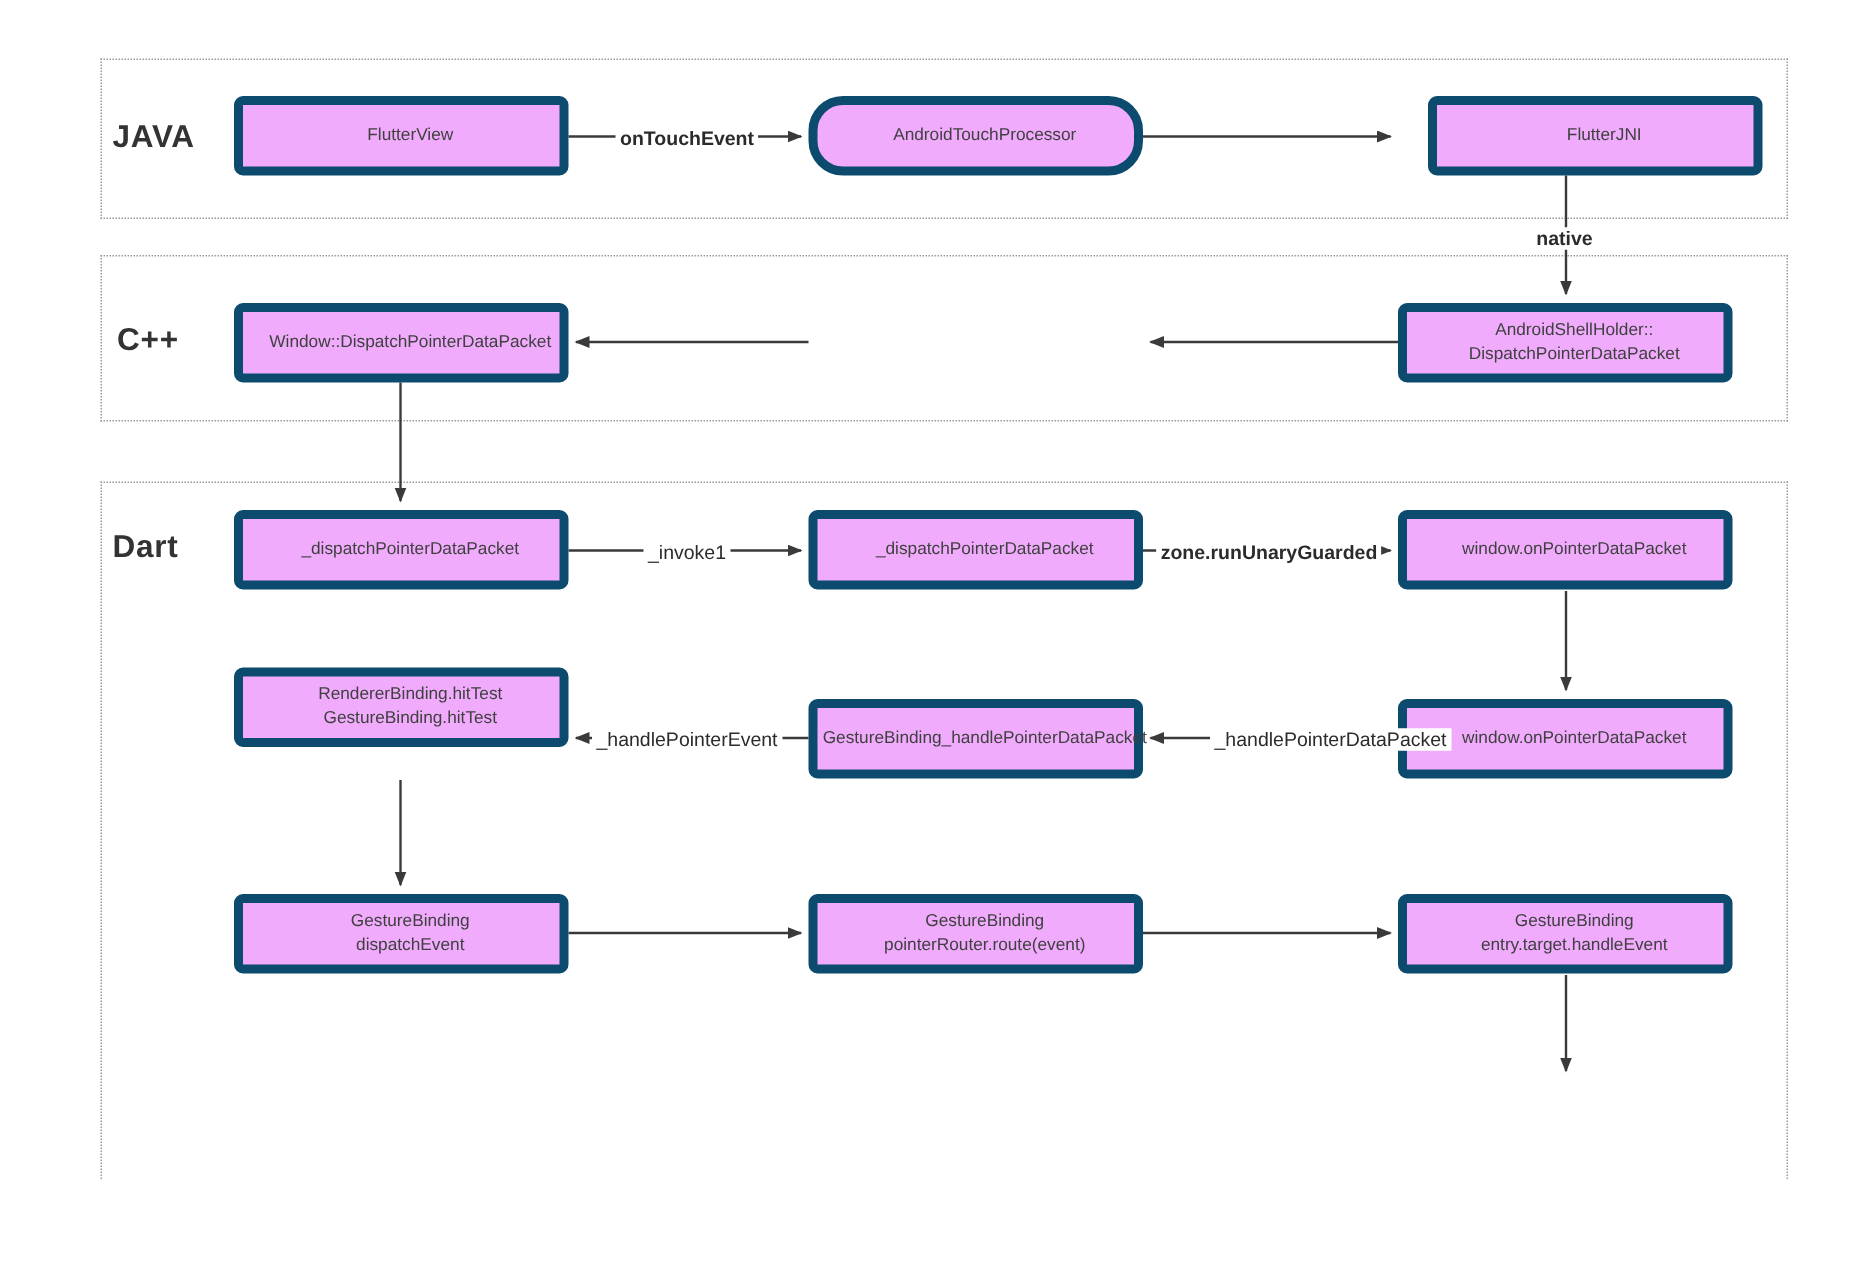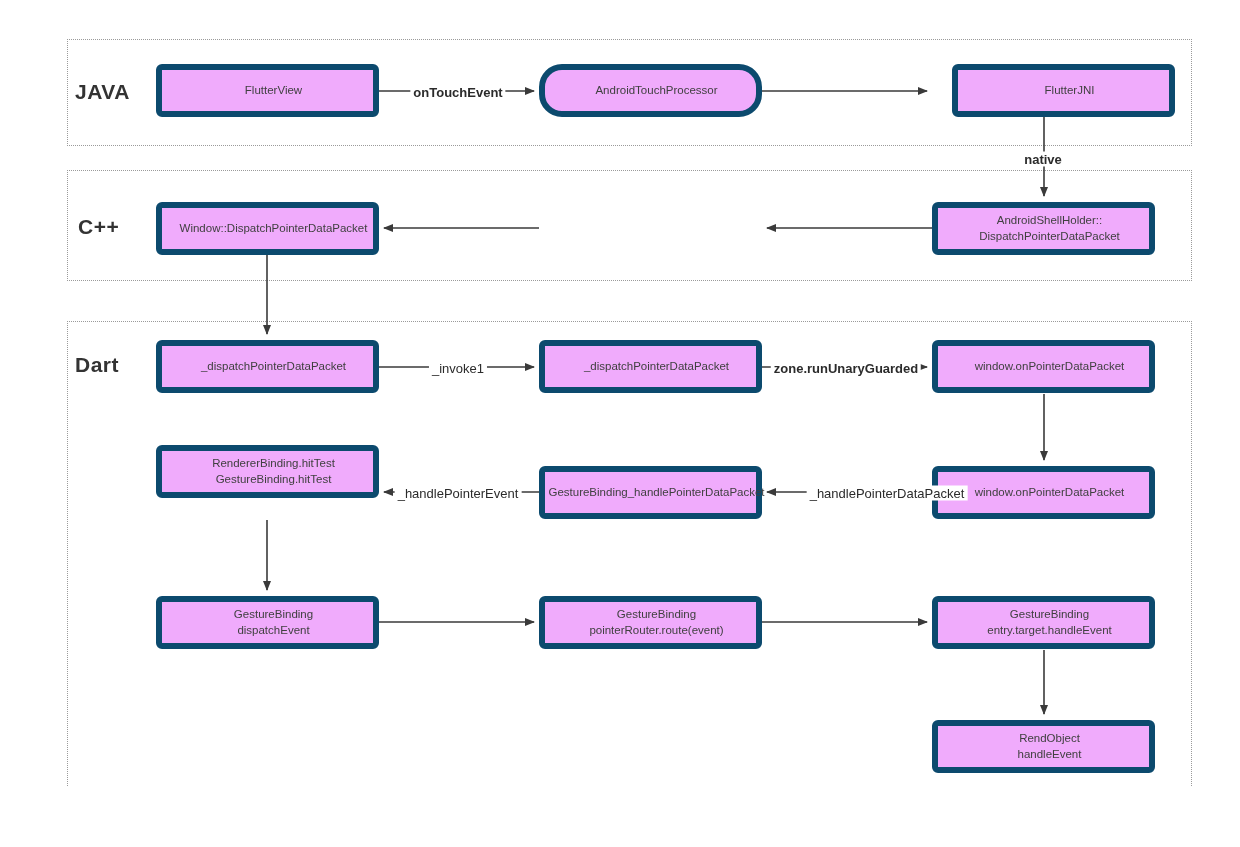--- a/index.html
+++ b/index.html
@@ -119,22 +119,20 @@
   <div class="node" style="left:539px; top:466px;">GestureBinding_handlePointerDataPacket</div>
   <div class="node" style="left:932px; top:466px;">window.onPointerDataPacket</div>
 
   <div class="node" style="left:156px; top:596px;">GestureBinding
 dispatchEvent</div>
   <div class="node" style="left:539px; top:596px;">GestureBinding
 pointerRouter.route(event)</div>
   <div class="node" style="left:932px; top:596px;">GestureBinding
 entry.target.handleEvent</div>
 
-  <div class="node" style="left:932px; top:720px;">RendObject
-handleEvent</div>
 
   <span class="edge-label bold" style="left:458px; top:92px;">onTouchEvent</span>
   <span class="edge-label bold" style="left:1043px; top:159px;text-align:right;">native</span>
   <span class="edge-label" style="left:458px; top:368px;">_invoke1</span>
   <span class="edge-label bold" style="left:846px; top:368px;">zone.runUnaryGuarded</span>
   <span class="edge-label" style="left:846px; top:493px;margin-left:41px;">_handlePointerDataPacket</span>
   <span class="edge-label" style="left:458px; top:493px;">_handlePointerEvent</span>
 
 </div>
 

